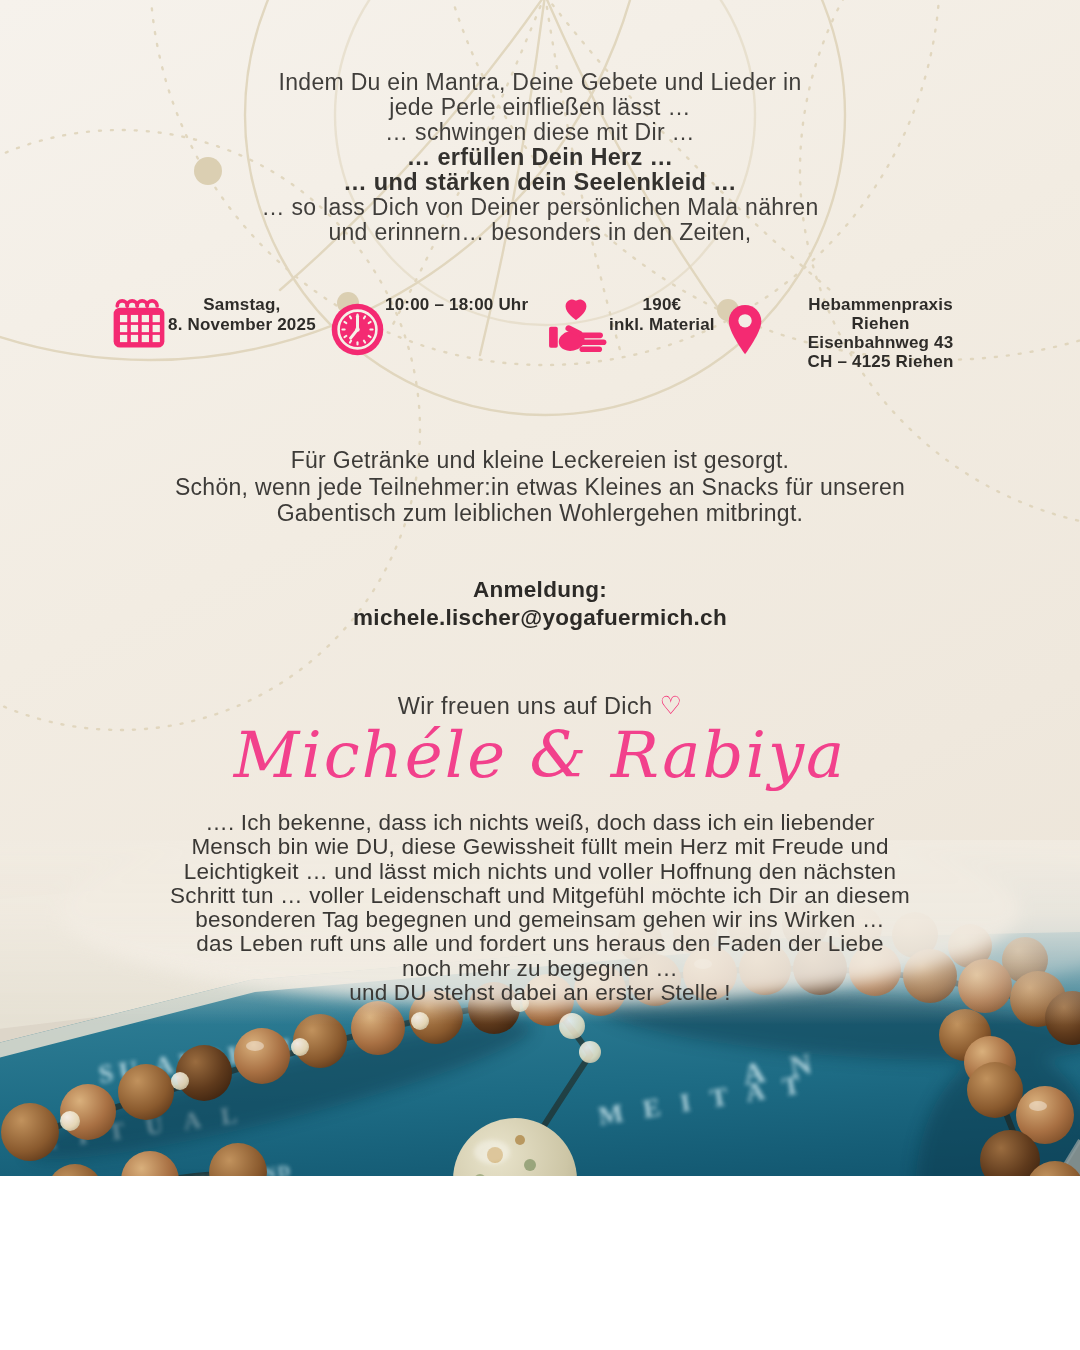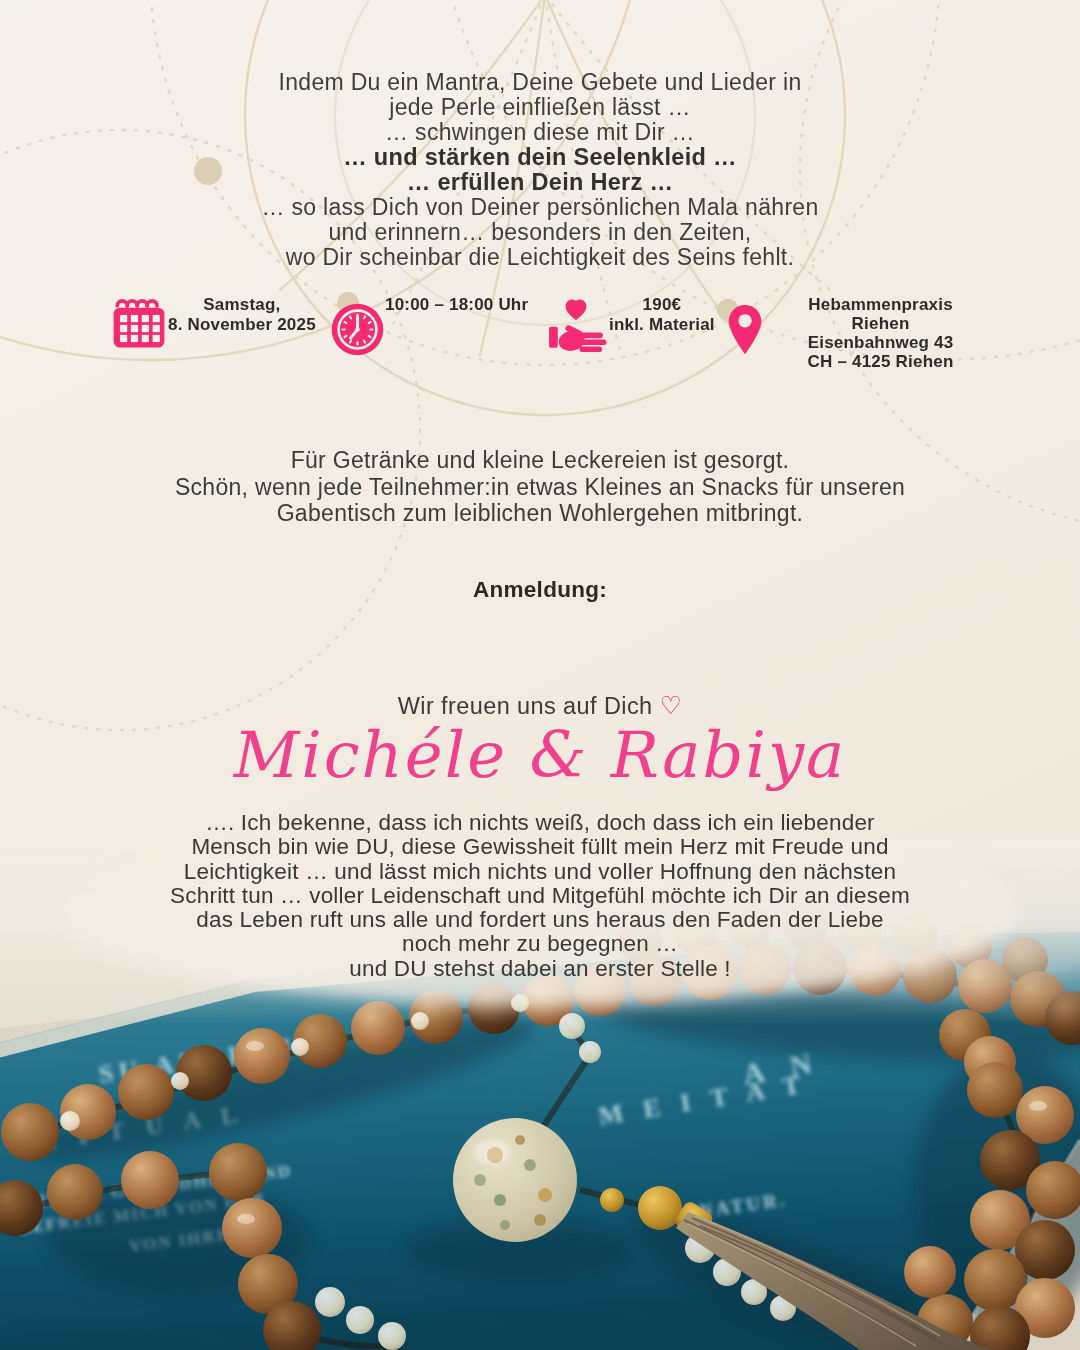--- a/index.html
+++ b/index.html
@@ -1,17 +1,17 @@
 <!DOCTYPE html>
 <html><head>
 <meta charset="utf-8">
 <style>
   html,body{margin:0;padding:0;background:#ffffff;}
   .canvas{
-    position:relative;width:1080px;height:1350px;overflow:hidden;
+    position:relative;width:1080px;height:1176px;overflow:hidden;
     background:linear-gradient(155deg,#f6f2ec 0%,#f2ece2 40%,#efe8dd 70%,#ebe3d6 100%);
     font-family:"Liberation Sans",sans-serif;color:#3d3b38;
   }
   svg{display:block;}
   .bg-pattern{position:absolute;top:0;left:0;}
   .photo{position:absolute;top:840px;left:0;}
   .txt{position:absolute;left:0;right:0;text-align:center;z-index:3;}
   .ln{white-space:nowrap;}
   .intro{top:70px;font-size:23px;line-height:25px;letter-spacing:.3px;color:#403e3b;}
   .intro .b{font-weight:700;font-size:23.5px;color:#33312e;}
@@ -262,25 +262,24 @@
     </g>
 
     <ellipse cx="540" cy="70" rx="480" ry="95" fill="#f4efe7" opacity="0.8" filter="url(#bl8)"></ellipse>
     <rect x="0" y="0" width="1080" height="185" fill="url(#fadeTop)"></rect>
   </svg>
 
   <div class="txt intro">
     <div class="ln">Indem Du ein Mantra, Deine Gebete und Lieder in</div>
     <div class="ln">jede Perle einfließen lässt …</div>
     <div class="ln">… schwingen diese mit Dir …</div>
+    <div class="ln b">… erfüllen Dein Herz …</div>
     <div class="ln b">… und stärken dein Seelenkleid …</div>
-    <div class="ln b">… erfüllen Dein Herz …</div>
     <div class="ln">… so lass Dich von Deiner persönlichen Mala nähren</div>
     <div class="ln">und erinnern… besonders in den Zeiten,</div>
-    <div class="ln">wo Dir scheinbar die Leichtigkeit des Seins fehlt.</div>
   </div>
 
   <div class="detail-col c1">
     <svg class="icn" width="58" height="58" viewBox="0 0 64 64">
       <g fill="none" stroke="#F42A72" stroke-width="4" stroke-linecap="round">
         <path d="M8 12 a5.5 5.5 0 0 1 11 0"></path>
           <path d="M19 12 a5.5 5.5 0 0 1 11 0"></path>
         <path d="M30 12 a5.5 5.5 0 0 1 11 0"></path>
           <path d="M41 12 a5.5 5.5 0 0 1 11 0"></path>
       </g>
@@ -366,32 +365,34 @@
   </div>
 
   <div class="txt catering">
     <div class="ln">Für Getränke und kleine Leckereien ist gesorgt.</div>
     <div class="ln">Schön, wenn jede Teilnehmer:in etwas Kleines an Snacks für unseren</div>
     <div class="ln">Gabentisch zum leiblichen Wohlergehen mitbringt.</div>
   </div>
 
   <div class="txt registration">
     <div>Anmeldung:</div>
+    <div>michele.lischer@yogafuermich.ch</div>
   </div>
 
   <div class="txt closing">
     <span>Wir freuen uns auf Dich</span>
     <span class="heart">♡</span>
   </div>
 
   <div class="txt signature">Michéle &amp; Rabiya</div>
 
   <div class="txt manifesto">
     <div class="ln">…. Ich bekenne, dass ich nichts weiß, doch dass ich ein liebender</div>
     <div class="ln">Mensch bin wie DU, diese Gewissheit füllt mein Herz mit Freude und</div>
     <div class="ln">Leichtigkeit … und lässt mich nichts und voller Hoffnung den nächsten</div>
     <div class="ln">Schritt tun … voller Leidenschaft und Mitgefühl möchte ich Dir an diesem</div>
+    <div class="ln">besonderen Tag begegnen und gemeinsam gehen wir ins Wirken …</div>
     <div class="ln">das Leben ruft uns alle und fordert uns heraus den Faden der Liebe</div>
     <div class="ln">noch mehr zu begegnen …</div>
     <div class="ln">und DU stehst dabei an erster Stelle !</div>
   </div>
 
 </div>
 
 </body></html>

